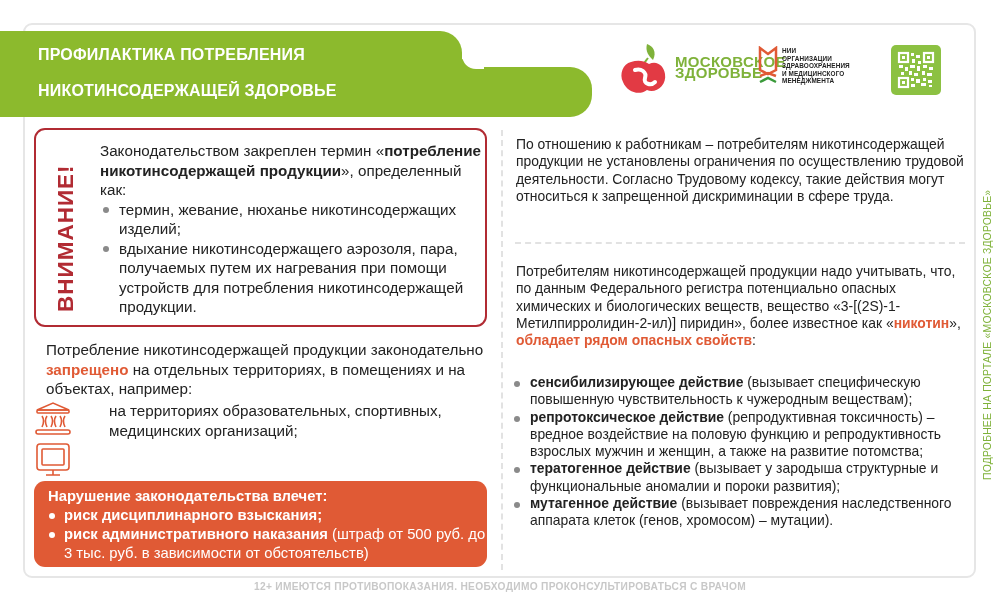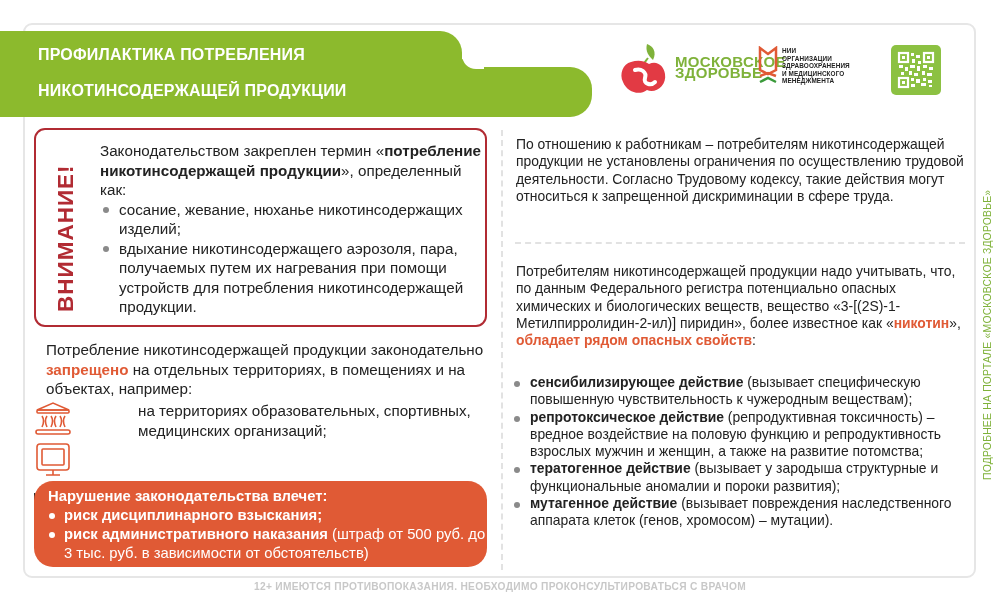--- a/index.html
+++ b/index.html
@@ -79,21 +79,21 @@
     font-size: 15.2px; line-height: 19.5px; color: #222;
   }
   .accent { color: #e05a35; font-weight: bold; text-align: center; }
 
   .place-row { position: absolute; left: 33px; width: 460px; display: flex; align-items: flex-start; }
   .place-row .icon { width: 40px; height: 36px; margin-right: 36px; flex: none; }
   .place-row .txt { font-size: 15.2px; line-height: 19.5px; color: #222; }
 
   .penalty {
     position: absolute; left: 34px; top: 481px; width: 453px; height: 86px;
-    background: #e05a35; border-radius: 19px; color: #fff;
+    background: #e05a35; border-radius: 11px; color: #fff;
     padding: 6px 0 0 14px; font-size: 14.8px; line-height: 19px;
   }
   .penalty b { font-weight: bold; }
   .penalty ul.dots li { padding-left: 16px; }
   .penalty ul.dots li::before { background: #fff; left: 1px; }
 
   .vdash {
     position: absolute; left: 501px; top: 130px; width: 0; height: 440px;
     border-left: 2px dashed #e2e2e2;
   }
@@ -128,21 +128,21 @@
 
 <div class="card"></div>
 
 <div class="ribbon">
   <div class="tab1"></div>
   <div class="tab2"></div>
   <div class="notch"></div>
 </div>
 <div class="title">
   <div>ПРОФИЛАКТИКА ПОТРЕБЛЕНИЯ</div>
-  <div>НИКОТИНСОДЕРЖАЩЕЙ ПРОДУКЦИИ</div>
+  <div>НИКОТИНСОДЕРЖАЩЕЙ ЗДОРОВЬЕ</div>
 </div>
 
 <div class="logo-mz">
   <svg class="apple" width="54" height="56" viewBox="0 0 54 56">
     <path d="M30 4 C36 6 40 12 36 20 C32 16 28 12 30 4 Z" fill="#7fb23a"></path>
     <path d="M31 18 C28 22 26 24 26 26" stroke="#7fb23a" stroke-width="2" fill="none"></path>
     <path d="M14 22 C6 24 2 34 6 42 C10 52 22 56 30 50 C38 54 50 46 48 34 C47 26 40 20 32 24 C26 20 20 20 14 22 Z" fill="#e23a44"></path>
     <path d="M18 30 C24 28 30 32 28 38 C26 44 34 46 38 42" stroke="#fff" stroke-width="4" fill="none" stroke-linecap="round"></path>
   </svg>
   <div class="mz-text">
@@ -201,29 +201,29 @@
       <rect x="32" y="34" width="3" height="2"></rect>
     </g>
   </svg>
 </div>
 
 <div class="warn">
   <div class="warn-label">ВНИМАНИЕ!</div>
   <div class="warn-body">
     <div><span>Законодательством закреплен термин «</span><b>потребление никотинсодержащей продукции</b><span>», определенный как:</span></div>
     <ul class="dots">
-      <li>сосание, жевание, нюханье никотинсодержащих изделий;</li>
+      <li>термин, жевание, нюханье никотинсодержащих изделий;</li>
       <li>вдыхание никотинсодержащего аэрозоля, пара, получаемых путем их нагревания при помощи устройств для потребления никотинсодержащей продукции.</li>
     </ul>
   </div>
 </div>
 
 <div class="left-para"><span>Потребление никотинсодержащей продукции законодательно </span><span class="accent">запрещено</span><span> на отдельных территориях, в помещениях и на объектах, например:</span></div>
 
-<div class="place-row" style="top:401px;gap:29px;">
+<div class="place-row" style="top:401px;">
   <svg class="icon" viewBox="0 0 40 36">
     <g fill="none" stroke="#e05a35" stroke-width="1.6">
       <path d="M4 9 L20 2 L36 9 Z"></path>
       <rect x="4" y="9" width="32" height="3" rx="1"></rect>
       <path d="M9 15 C11 18 11 22 9 26 M14 15 C12 18 12 22 14 26"></path>
       <path d="M18 15 C20 18 20 22 18 26 M23 15 C21 18 21 22 23 26"></path>
       <path d="M27 15 C29 18 29 22 27 26 M32 15 C30 18 30 22 32 26"></path>
       <rect x="3" y="29" width="34" height="4" rx="2"></rect>
     </g>
   </svg>

